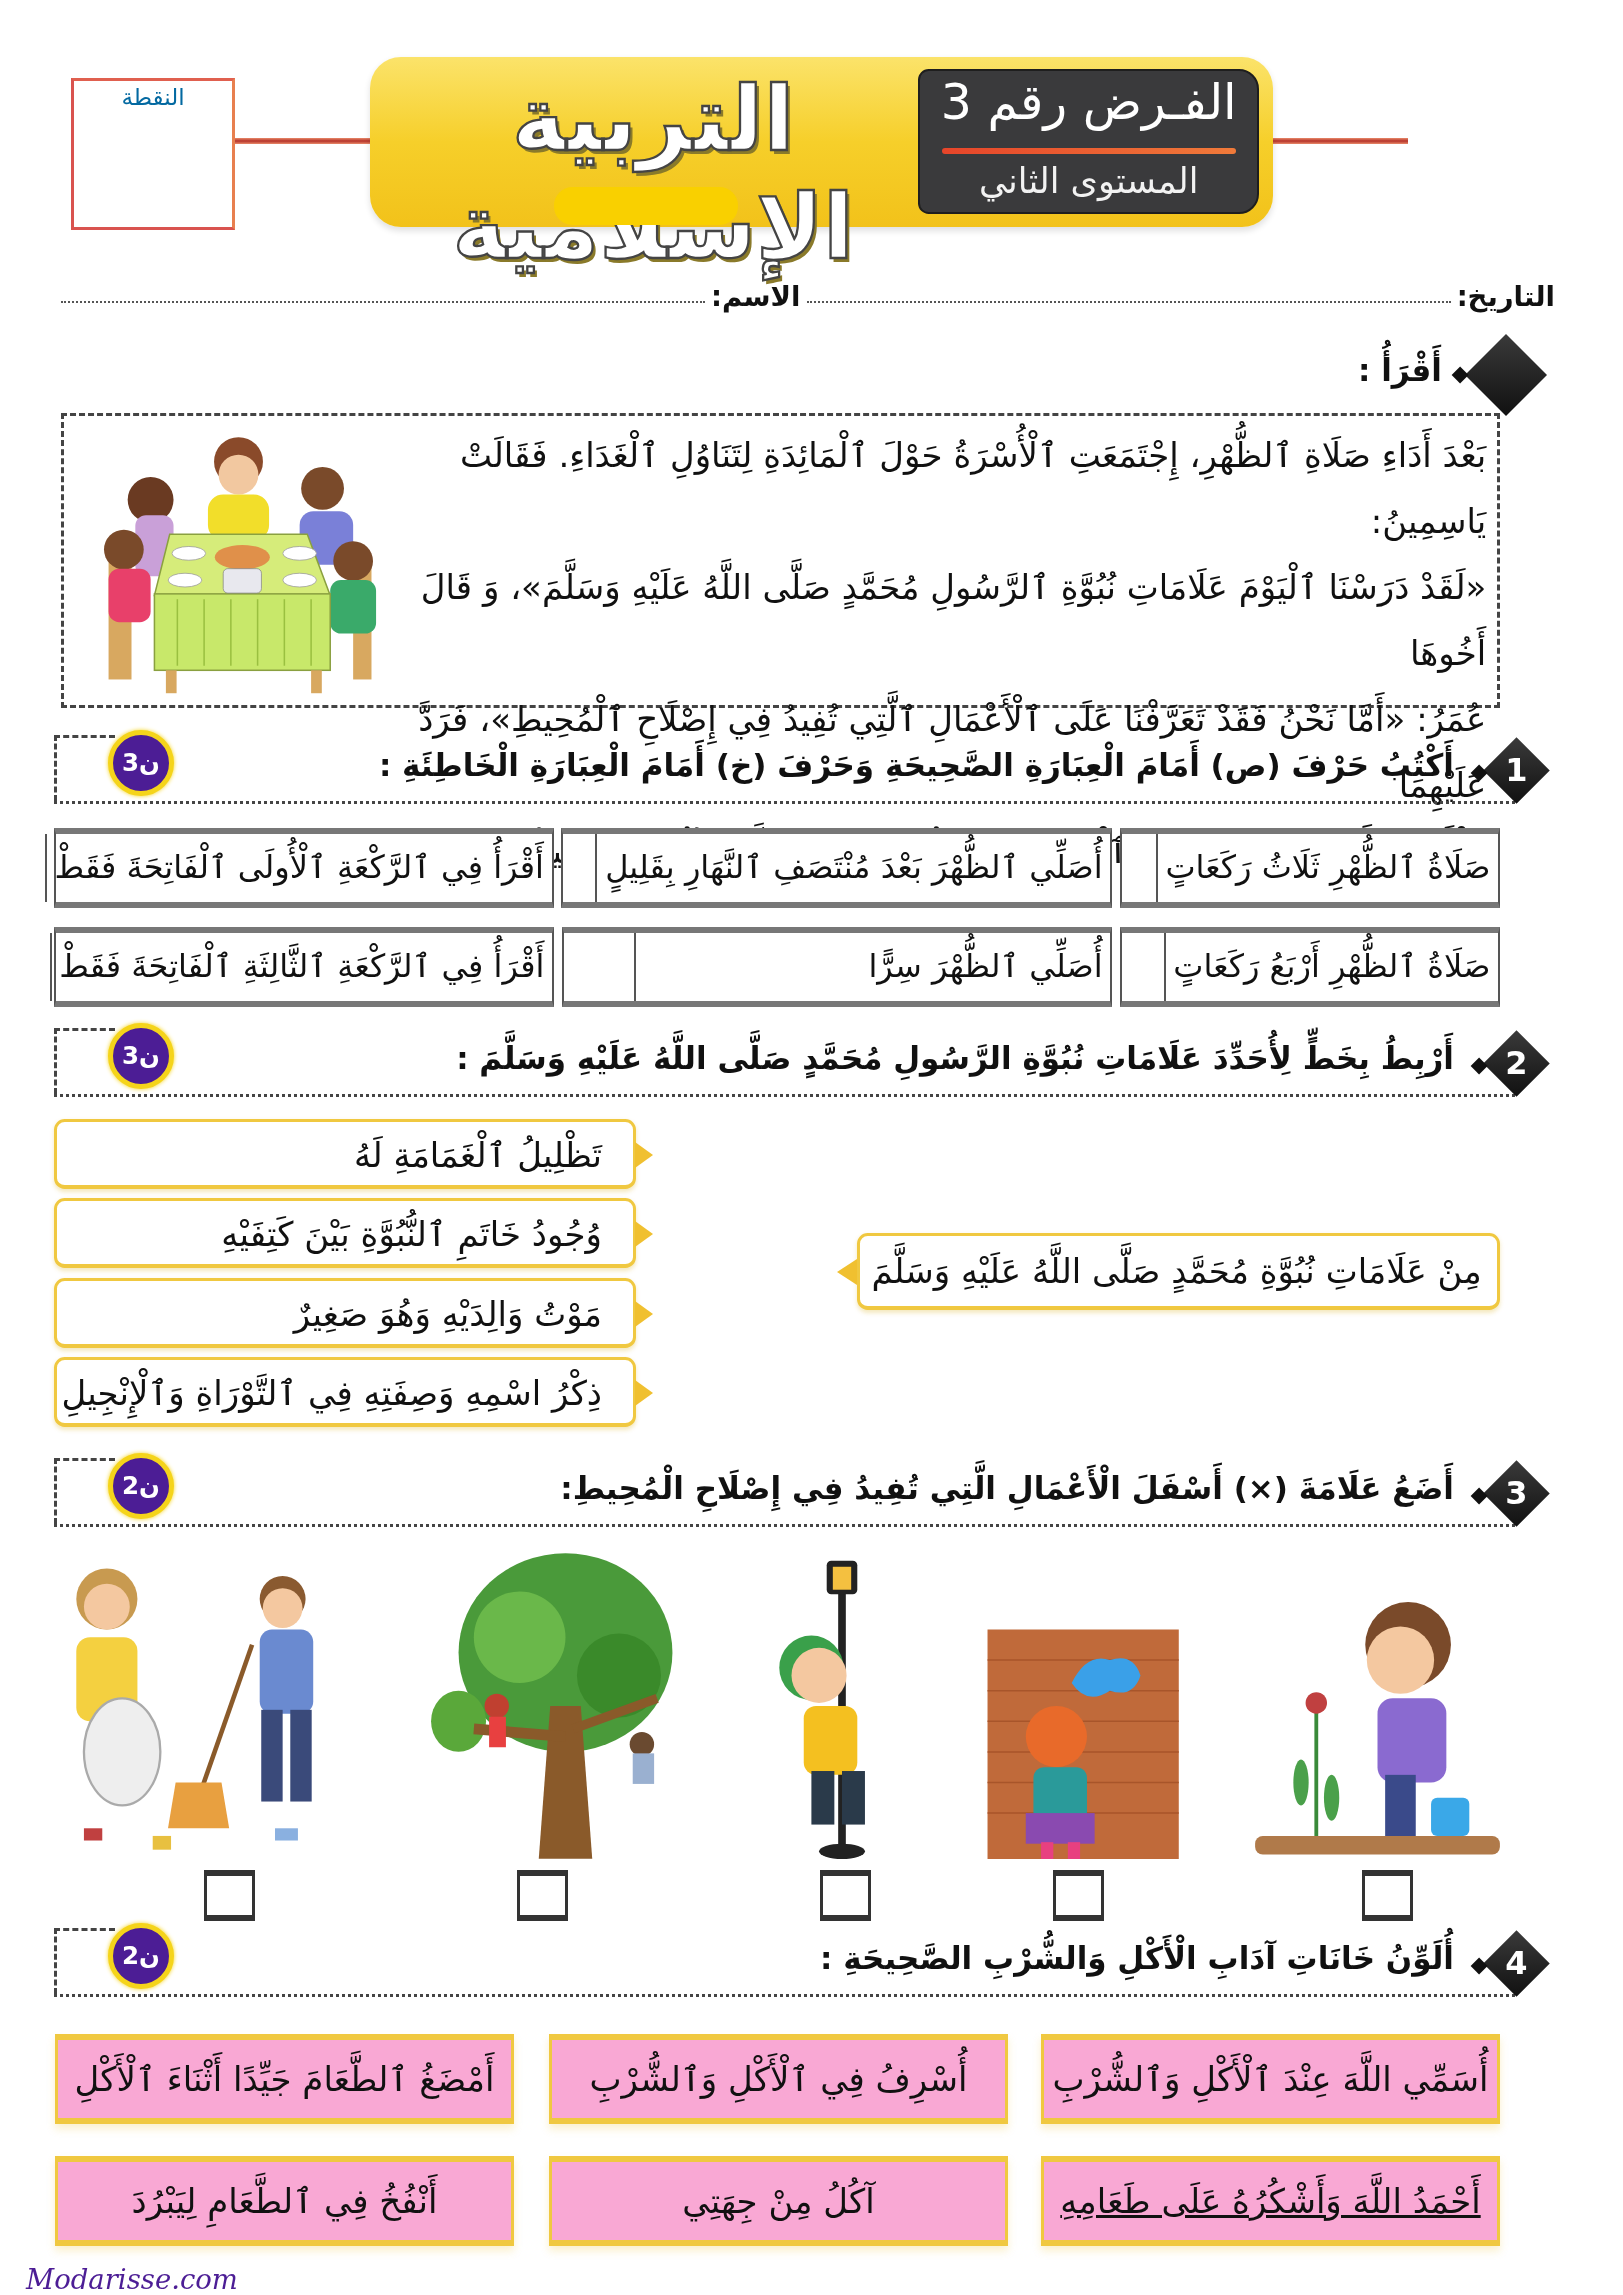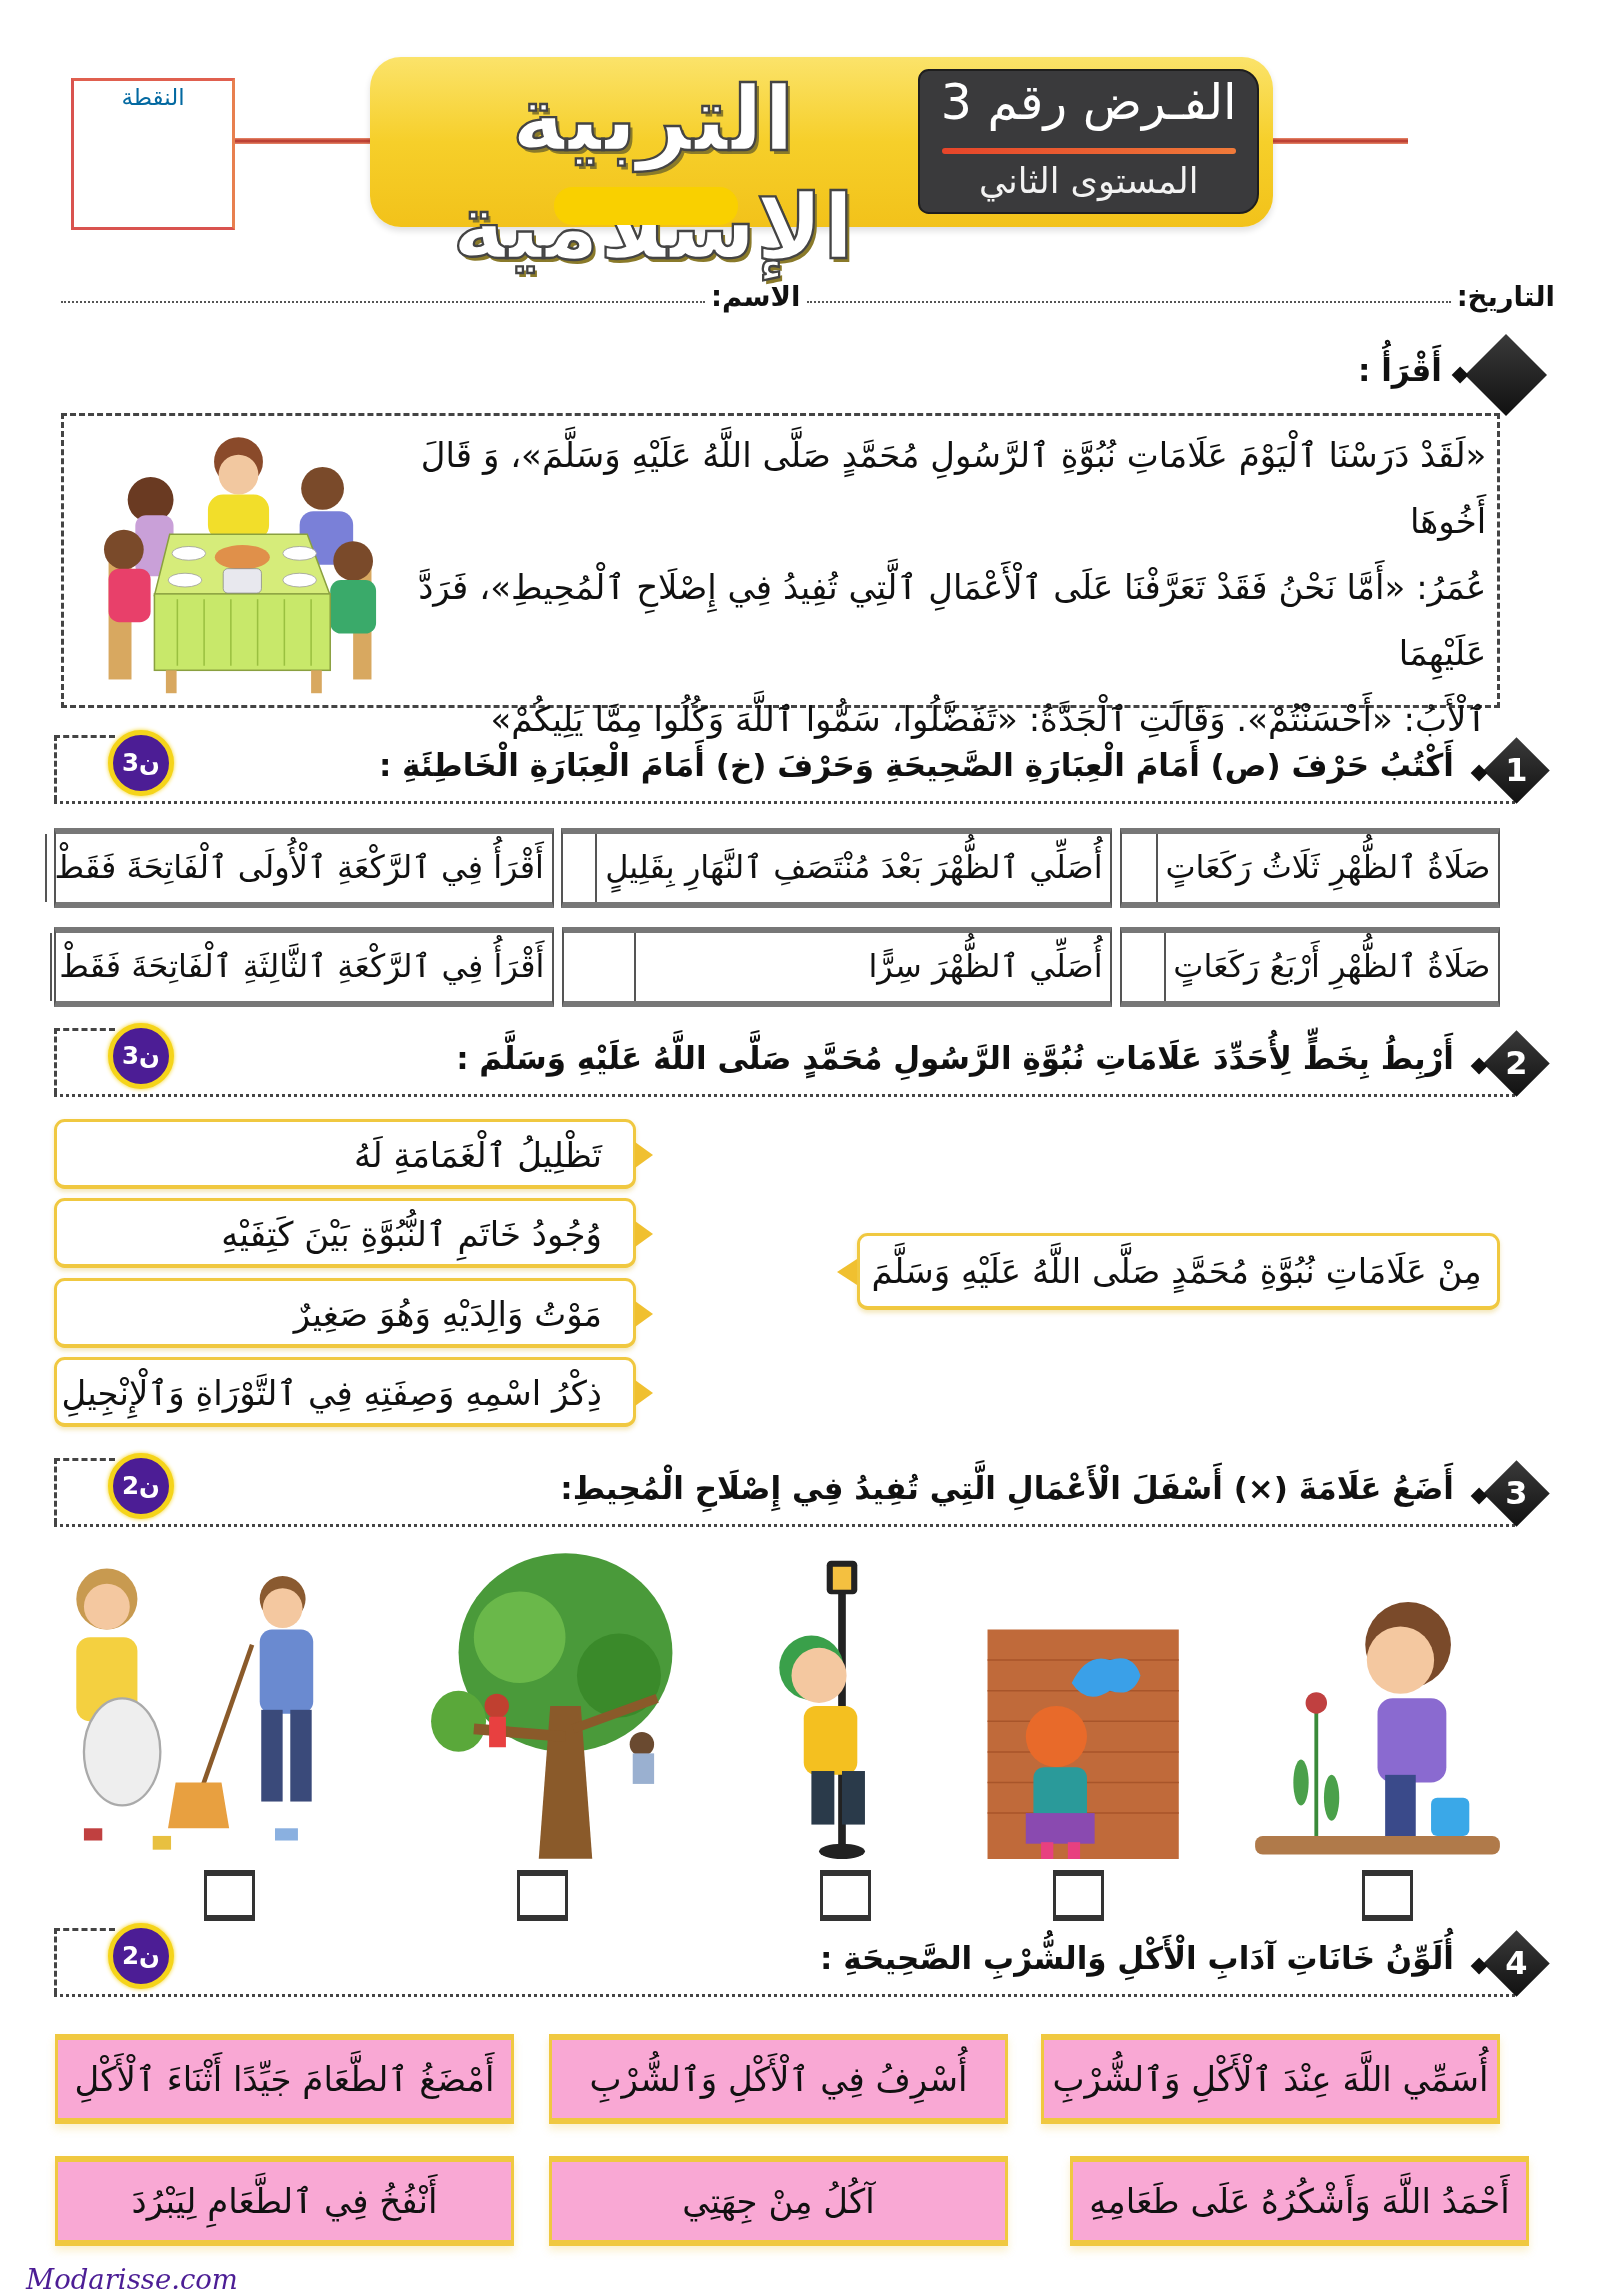--- a/index.html
+++ b/index.html
@@ -95,20 +95,21 @@
   <span class="dots"></span>
 </div>
 
 <div class="abs read-head">
   <div class="diamond-lg"></div>
   <div class="small"></div>
   <div class="txt">أَقْرَأُ :</div>
 </div>
 <div class="abs read-box">
   <div class="read-text">
+    <div>بَعْدَ أَدَاءِ صَلَاةِ ٱلظُّهْرِ، إِجْتَمَعَتِ ٱلْأُسْرَةُ حَوْلَ ٱلْمَائِدَةِ لِتَنَاوُلِ ٱلْغَدَاءِ. فَقَالَتْ يَاسِمِينُ:</div>
     <div>«لَقَدْ دَرَسْنَا ٱلْيَوْمَ عَلَامَاتِ نُبُوَّةِ ٱلرَّسُولِ مُحَمَّدٍ صَلَّى اللَّهُ عَلَيْهِ وَسَلَّمَ»، وَ قَالَ أَخُوهَا</div>
     <div>عُمَرُ: «أَمَّا نَحْنُ فَقَدْ تَعَرَّفْنَا عَلَى ٱلْأَعْمَالِ ٱلَّتِي تُفِيدُ فِي إِصْلَاحِ ٱلْمُحِيطِ»، فَرَدَّ عَلَيْهِمَا</div>
     <div>ٱلْأَبُ: «أَحْسَنْتُمْ». وَقَالَتِ ٱلْجَدَّةُ: «تَفَضَّلُوا، سَمُّوا ٱللَّهَ وَكُلُوا مِمَّا يَلِيكُمْ»</div>
   </div>
   <svg class="family" viewBox="0 0 420 350">
     <rect x="40" y="170" width="30" height="160" fill="#d8a860"></rect>
     <rect x="360" y="180" width="24" height="150" fill="#d8a860"></rect>
     <circle cx="210" cy="45" r="32" fill="#8a4a2a"></circle>
     <circle cx="210" cy="62" r="26" fill="#f2c8a0"></circle>
     <rect x="170" y="88" width="80" height="60" rx="20" fill="#f2de2a"></rect>
@@ -313,21 +314,21 @@
 
 <div class="abs mbox" style="left: 1041px; top: 2034px;">
   <div class="txt">أُسَمِّي اللَّهَ عِنْدَ ٱلْأَكْلِ وَٱلشُّرْبِ</div>
 </div>
 <div class="abs mbox" style="left: 549px; top: 2034px;">
   <div class="txt">أُسْرِفُ فِي ٱلْأَكْلِ وَٱلشُّرْبِ</div>
 </div>
 <div class="abs mbox" style="left: 55px; top: 2034px;">
   <div class="txt">أَمْضَغُ ٱلطَّعَامَ جَيِّدًا أَثْنَاءَ ٱلْأَكْلِ</div>
 </div>
-<div class="abs mbox" style="left: 1070px; top: 2156px;">
+<div class="abs mbox" style="left: 1041px; top: 2156px; text-decoration: underline;">
   <div class="txt">أَحْمَدُ اللَّهَ وَأَشْكُرُهُ عَلَى طَعَامِهِ</div>
 </div>
 <div class="abs mbox" style="left: 549px; top: 2156px;">
   <div class="txt">آكُلُ مِنْ جِهَتِي</div>
 </div>
 <div class="abs mbox" style="left: 55px; top: 2156px;">
   <div class="txt">أَنْفُخُ فِي ٱلطَّعَامِ لِيَبْرُدَ</div>
 </div>
 
 <div class="abs watermark">Modarisse.com</div>

